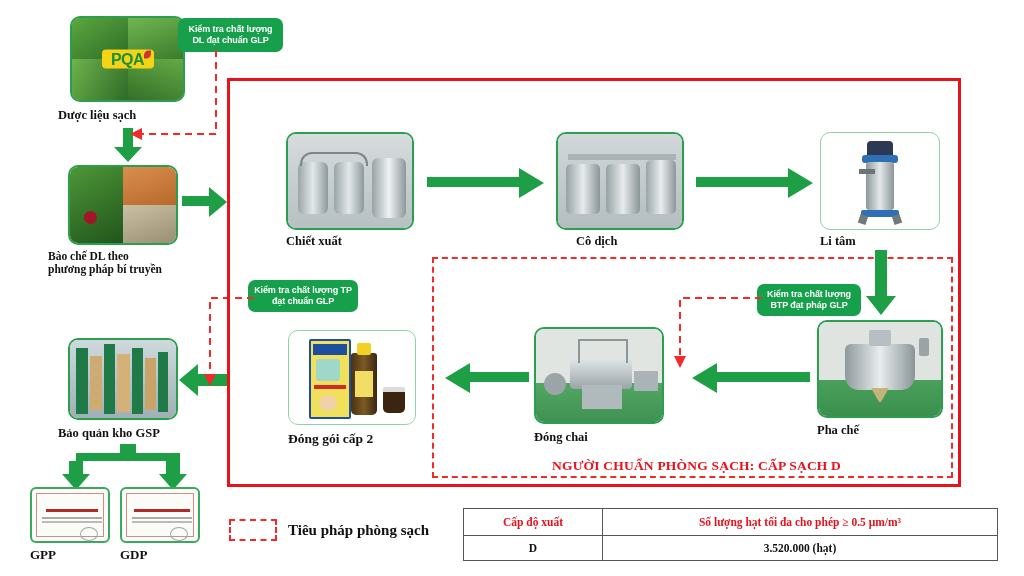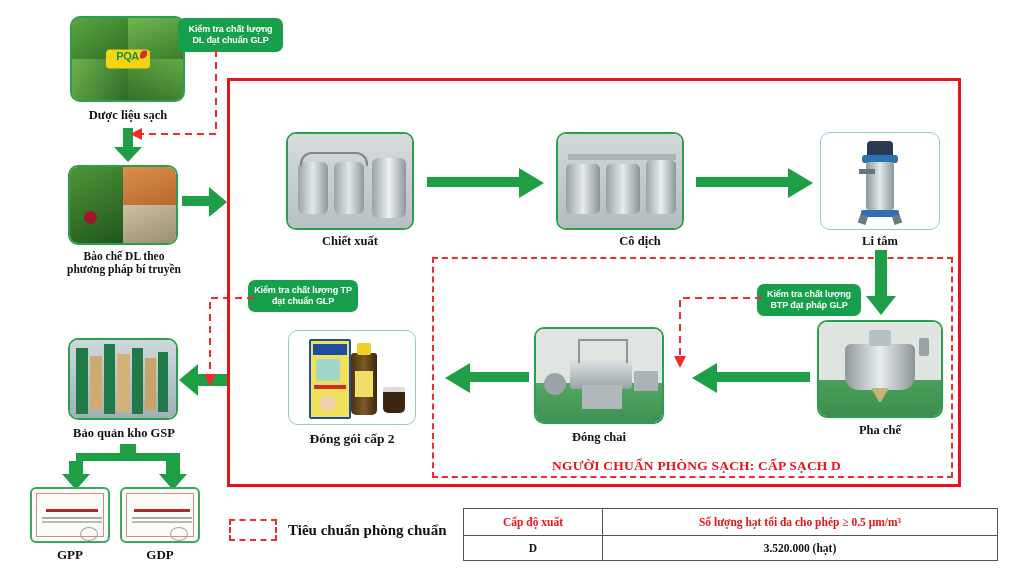--- a/index.html
+++ b/index.html
@@ -29,21 +29,21 @@
     overflow:hidden;
     position:absolute;
     box-sizing:border-box;
     background:#eef2f0;
   }
   .photo.green-border{border:2px solid #2aa04f;}
   .photo.light-border{border:1.5px solid #8fd3a8;background:#ffffff;}
 
   .cap{
     position:absolute;
-    text-align:center;
+    text-align:left;
     font-family:"Liberation Serif", serif;
     font-weight:bold;
     color:#111111;
     font-size:12.5px;
     line-height:14px;
   }
   .cap.sm{font-size:11.5px;line-height:13px;}
 
   
   .badge{
@@ -115,25 +115,25 @@
     font-weight:bold;
   }
   #spec-table .th{color:#e8121a;font-size:11.5px;padding:7px 4px;}
   #spec-table .td{color:#111;font-size:11.5px;padding:6px 4px;}
 
   
   .fill{position:absolute;left:0;top:0;width:100%;height:100%;}
   .q{position:absolute;width:50%;height:50%;}
   .logo-pqa{
     position:absolute;left:50%;top:50%;transform:translate(-50%,-50%);
-    width:44px;height:19px;border-radius:4px;
+    width:52px;height:19px;border-radius:4px;
     background:#f5d417;
-    display:flex;align-items:flex-start;justify-content:center;
+    display:flex;align-items:flex-end;justify-content:center;
     font-family:"Liberation Sans",sans-serif;font-weight:bold;
-    font-size:11px;color:#1b8f3a;letter-spacing:-0.5px;
+    font-size:16px;color:#1b8f3a;letter-spacing:-0.5px;
   }
   .logo-pqa .leaf{
     position:absolute;right:3px;top:1px;width:7px;height:8px;
     background:#d0342c;
     border-radius:60% 0 60% 0;
   }
 </style>
 </head>
 <body>
 
@@ -328,21 +328,21 @@
     <div style="position:absolute;left:62px;top:22px;width:26px;height:62px;background:linear-gradient(90deg,#4a3212,#7c5a24,#3b2710);border-radius:3px 3px 5px 5px;">
       <div style="position:absolute;left:4px;top:18px;right:4px;height:26px;background:#f2dd66;"></div>
     </div>
     <div style="position:absolute;left:68px;top:12px;width:14px;height:12px;background:#f5d024;border-radius:2px;"></div>
 
     <div style="position:absolute;left:94px;top:56px;width:22px;height:26px;background:linear-gradient(180deg,#dcdcdc 0 18%,#3b2510 18% 100%);border-radius:2px 2px 5px 5px;"></div>
   </div>
   <div class="cap" style="left:288px;top:432px;width:128px;font-size:13.5px;">Đóng gói cấp 2</div>
 
   <div id="legend-swatch" style="left:229px;top:519px;width:48px;height:22px;"></div>
-  <div id="legend-text" style="left:288px;top:522px;">Tiêu chuẩn phòng chuẩn</div>
+  <div id="legend-text" style="left:288px;top:522px;">Tiêu pháp phòng sạch</div>
 
   <table id="spec-table" style="left:463px;top:508px;width:535px;">
     <tbody>
         <tr>
       <td class="th" style="width:130px;">Cấp độ xuất</td>
       <td class="th">Số lượng hạt tối đa cho phép ≥ 0.5 μm/m³</td>
     </tr>
     <tr>
       <td class="td">D</td>
       <td class="td">3.520.000 (hạt)</td>

